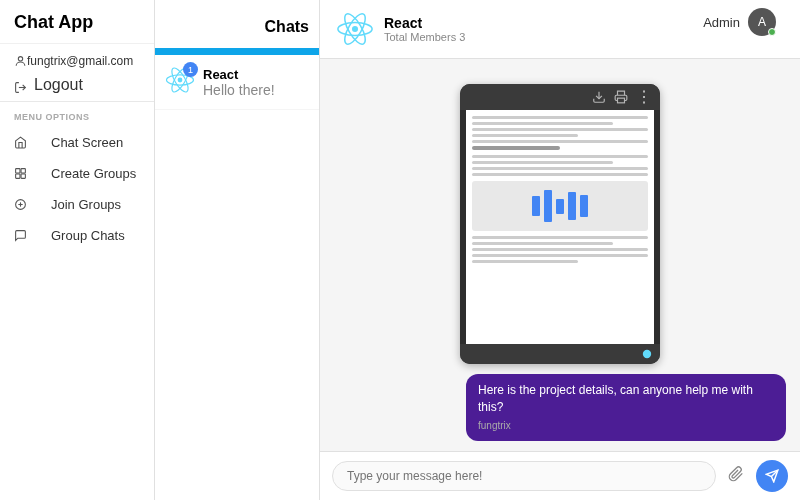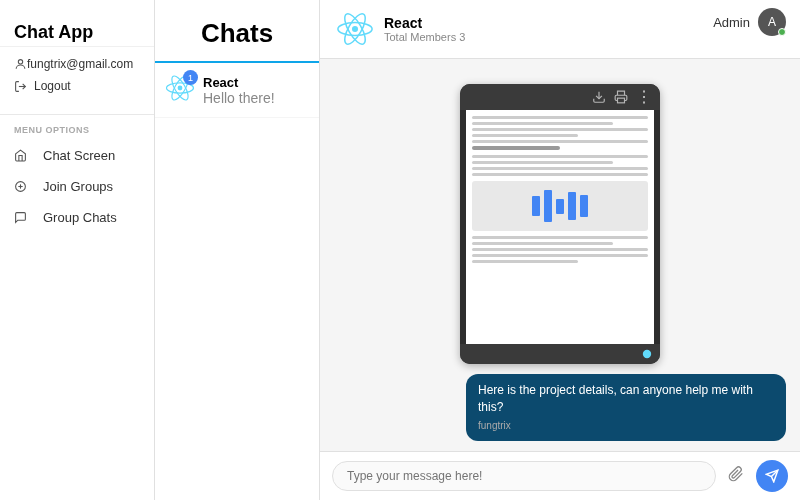--- a/index.html
+++ b/index.html
@@ -11,54 +11,53 @@
       background: #fff;
       border-right: 1px solid #e0e0e0;
       display: flex;
       flex-direction: column;
       flex-shrink: 0;
       height: 500px;
     }
     #sidebar-title {
       font-size: 18px;
       font-weight: 700;
-      padding: 12px 14px 3px;
+      padding: 12px 14px 10px;
       border-bottom: 1px solid #f0f0f0;
-      margin-top: 10px;
     }
     .user-info {
       padding: 10px 14px 4px;
       display: flex;
       align-items: center;
       font-size: 12px;
       color: #333;
     }
     .user-info svg { flex-shrink: 0; }
     .logout-item {
-      padding: 4px 14px 21px;
+      padding: 4px 14px 7px;
       display: flex;
       align-items: flex-end;
       gap: 7px;
-      font-size: 12px;
+      font-size: 16px;
       color: #333;
       cursor: pointer;
       border-bottom: 1px solid #e8e8e8;
     }
     .menu-label {
       padding: 10px 14px 5px;
       font-size: 9px;
       color: #aaa;
       letter-spacing: 0.5px;
       font-weight: 600;
     }
     .nav-item {
       padding: 8px 14px;
       display: flex;
       align-items: center;
-      gap: 16px;
+      gap: 24px;
       font-size: 13px;
       color: #333;
       cursor: pointer;
     }
 
     
     #main {
       flex: 1;
       display: flex;
       height: 500px;
@@ -68,25 +67,25 @@
     
     #chats-panel {
       width: 165px;
       background: #fff;
       border-right: 1px solid #e0e0e0;
       flex-shrink: 0;
       display: flex;
       flex-direction: column;
     }
     #chats-title {
-      text-align: center;
-      font-size: 26px;
+      text-align: right;
+      font-size: 16px;
       font-weight: 600;
       padding: 18px 10px 12px;
-      border-bottom: 2px solid #0ea5e9;
+      border-bottom: 7px solid #0ea5e9;
     }
     .chat-list-item {
       display: flex;
       align-items: center;
       padding: 10px 10px;
       gap: 8px;
       cursor: pointer;
       border-bottom: 1px solid #f5f5f5;
     }
     .chat-avatar {
@@ -126,21 +125,21 @@
       gap: 10px;
       border-bottom: 1px solid #e0e0e0;
     }
     .header-info .group-name { font-size: 14px; font-weight: 600; }
     .header-info .member-count { font-size: 11px; color: #888; text-align: center; }
 
     
     #admin-bar {
       position: absolute;
       top: 0;
-      right: 0;
+      right: 10px;
       padding: 8px 14px;
       display: flex;
       align-items: center;
       gap: 8px;
       font-size: 13px;
       color: #333;
       z-index: 10;
       background: transparent;
     }
     .admin-avatar {
@@ -222,21 +221,21 @@
       background: #3a3a3a;
       height: 20px;
       display: flex;
       align-items: center;
       justify-content: flex-end;
       padding: 0 8px;
     }
 
     
     .message-bubble {
-      background: #0c4a6e;
+      background: #4c1d95;
       color: #fff;
       border-radius: 12px;
       padding: 8px 12px;
       max-width: 320px;
       font-size: 12px;
       line-height: 1.4;
       align-self: flex-end;
     }
     .message-bubble .sender {
       font-size: 10px;
@@ -315,20 +314,29 @@
   <div class="menu-label">MENU OPTIONS</div>
 
   <div class="nav-item">
     <svg width="13" height="13" viewBox="0 0 24 24" fill="none" stroke="#555" stroke-width="2">
       <path d="M3 9l9-7 9 7v11a2 2 0 0 1-2 2H5a2 2 0 0 1-2-2z"></path>
         <polyline points="9 22 9 12 15 12 15 22"></polyline>
     </svg>
     <span>Chat Screen</span>
   </div>
 
+  <div class="nav-item">
+    <svg width="13" height="13" viewBox="0 0 24 24" fill="none" stroke="#555" stroke-width="2">
+      <rect x="3" y="3" width="8" height="8" rx="1"></rect>
+        <rect x="13" y="3" width="8" height="8" rx="1"></rect>
+        <rect x="3" y="13" width="8" height="8" rx="1"></rect>
+        <rect x="13" y="13" width="8" height="8" rx="1"></rect>
+    </svg>
+    <span>Create Groups</span>
+  </div>
 
   <div class="nav-item">
     <svg width="13" height="13" viewBox="0 0 24 24" fill="none" stroke="#555" stroke-width="2">
       <circle cx="12" cy="12" r="9"></circle>
         <line x1="12" y1="8" x2="12" y2="16"></line>
         <line x1="8" y1="12" x2="16" y2="12"></line>
     </svg>
     <span>Join Groups</span>
   </div>
 

